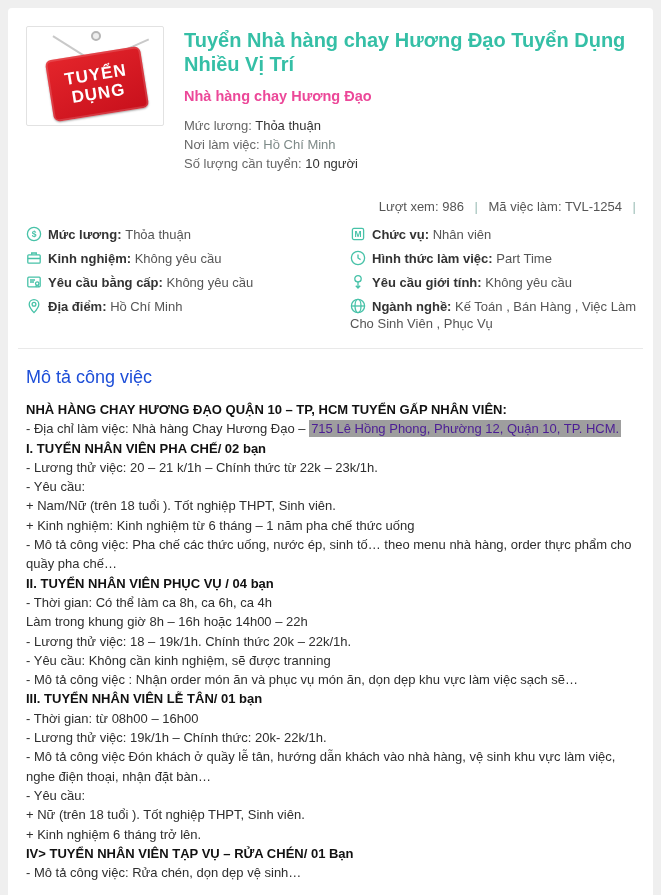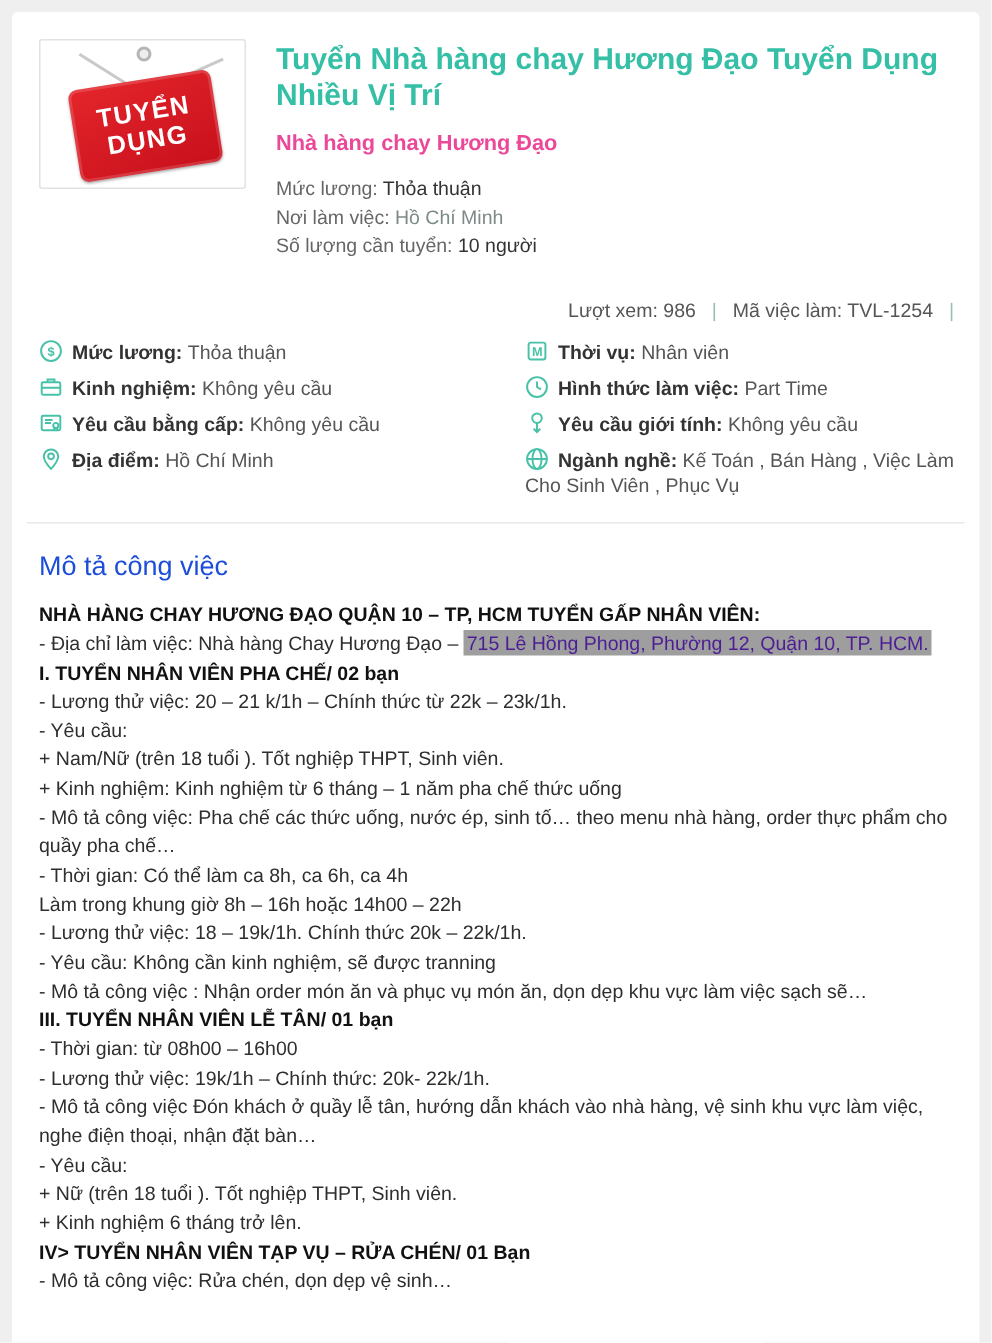--- a/index.html
+++ b/index.html
@@ -98,21 +98,21 @@
   </div>
 
   <div class="info-grid" id="info-grid">
       <div class="info-item"><span class="icon"><svg class="ic" viewBox="0 0 16 16">
             <circle cx="8" cy="8" r="6.6"></circle>
             <text x="5.7" y="11" font-size="8.5">$</text>
           </svg></span><span class="lbl">Mức lương: </span><span>Thỏa thuận</span></div>
       <div class="info-item"><span class="icon"><svg class="ic" viewBox="0 0 16 16">
             <rect x="2.4" y="2.4" width="11.2" height="11.2" rx="1.5"></rect>
             <text x="4.6" y="11" font-size="8.5">M</text>
-          </svg></span><span class="lbl">Thời vụ: </span><span>Nhân viên</span></div>
+          </svg></span><span class="lbl">Chức vụ: </span><span>Nhân viên</span></div>
       <div class="info-item"><span class="icon"><svg class="ic" viewBox="0 0 16 16">
             <rect x="1.8" y="4.8" width="12.4" height="8.4" rx="1"></rect>
             <path d="M5.7 4.8 V3 h4.6 v1.8 M1.8 8.5 h12.4"></path>
           </svg></span><span class="lbl">Kinh nghiệm: </span><span>Không yêu cầu</span></div>
       <div class="info-item"><span class="icon"><svg class="ic" viewBox="0 0 16 16">
             <circle cx="8" cy="8" r="6.6"></circle>
             <path d="M8 4.4 V8 L10.6 9.6"></path>
           </svg></span><span class="lbl">Hình thức làm việc: </span><span>Part Time</span></div>
       <div class="info-item"><span class="icon"><svg class="ic" viewBox="0 0 16 16">
             <rect x="1.8" y="3.2" width="12.4" height="9.6" rx="1"></rect>
@@ -141,20 +141,21 @@
 
   <div class="desc" id="desc-lines">
       <p class="bold">NHÀ HÀNG CHAY HƯƠNG ĐẠO QUẬN 10 – TP, HCM TUYỂN GẤP NHÂN VIÊN:</p>
       <p><span>- Địa chỉ làm việc: Nhà hàng Chay Hương Đạo – </span><span class="hl">715 Lê Hồng Phong, Phường 12, Quận 10, TP. HCM.</span></p>
       <p class="bold">I. TUYỂN NHÂN VIÊN PHA CHẾ/ 02 bạn</p>
       <p>- Lương thử việc: 20 – 21 k/1h – Chính thức từ 22k – 23k/1h.</p>
       <p>- Yêu cầu:</p>
       <p>+ Nam/Nữ (trên 18 tuổi ). Tốt nghiệp THPT, Sinh viên.</p>
       <p>+ Kinh nghiệm: Kinh nghiệm từ 6 tháng – 1 năm pha chế thức uống</p>
       <p>- Mô tả công việc: Pha chế các thức uống, nước ép, sinh tố… theo menu nhà hàng, order thực phẩm cho quầy pha chế…</p>
+      <p class="bold">II. TUYỂN NHÂN VIÊN PHỤC VỤ / 04 bạn</p>
       <p>- Thời gian: Có thể làm ca 8h, ca 6h, ca 4h</p>
       <p>Làm trong khung giờ 8h – 16h hoặc 14h00 – 22h</p>
       <p>- Lương thử việc: 18 – 19k/1h. Chính thức 20k – 22k/1h.</p>
       <p>- Yêu cầu: Không cần kinh nghiệm, sẽ được tranning</p>
       <p>- Mô tả công việc : Nhận order món ăn và phục vụ món ăn, dọn dẹp khu vực làm việc sạch sẽ…</p>
       <p class="bold">III. TUYỂN NHÂN VIÊN LỄ TÂN/ 01 bạn</p>
       <p>- Thời gian: từ 08h00 – 16h00</p>
       <p>- Lương thử việc: 19k/1h – Chính thức: 20k- 22k/1h.</p>
       <p>- Mô tả công việc Đón khách ở quầy lễ tân, hướng dẫn khách vào nhà hàng, vệ sinh khu vực làm việc, nghe điện thoại, nhận đặt bàn…</p>
       <p>- Yêu cầu:</p>

